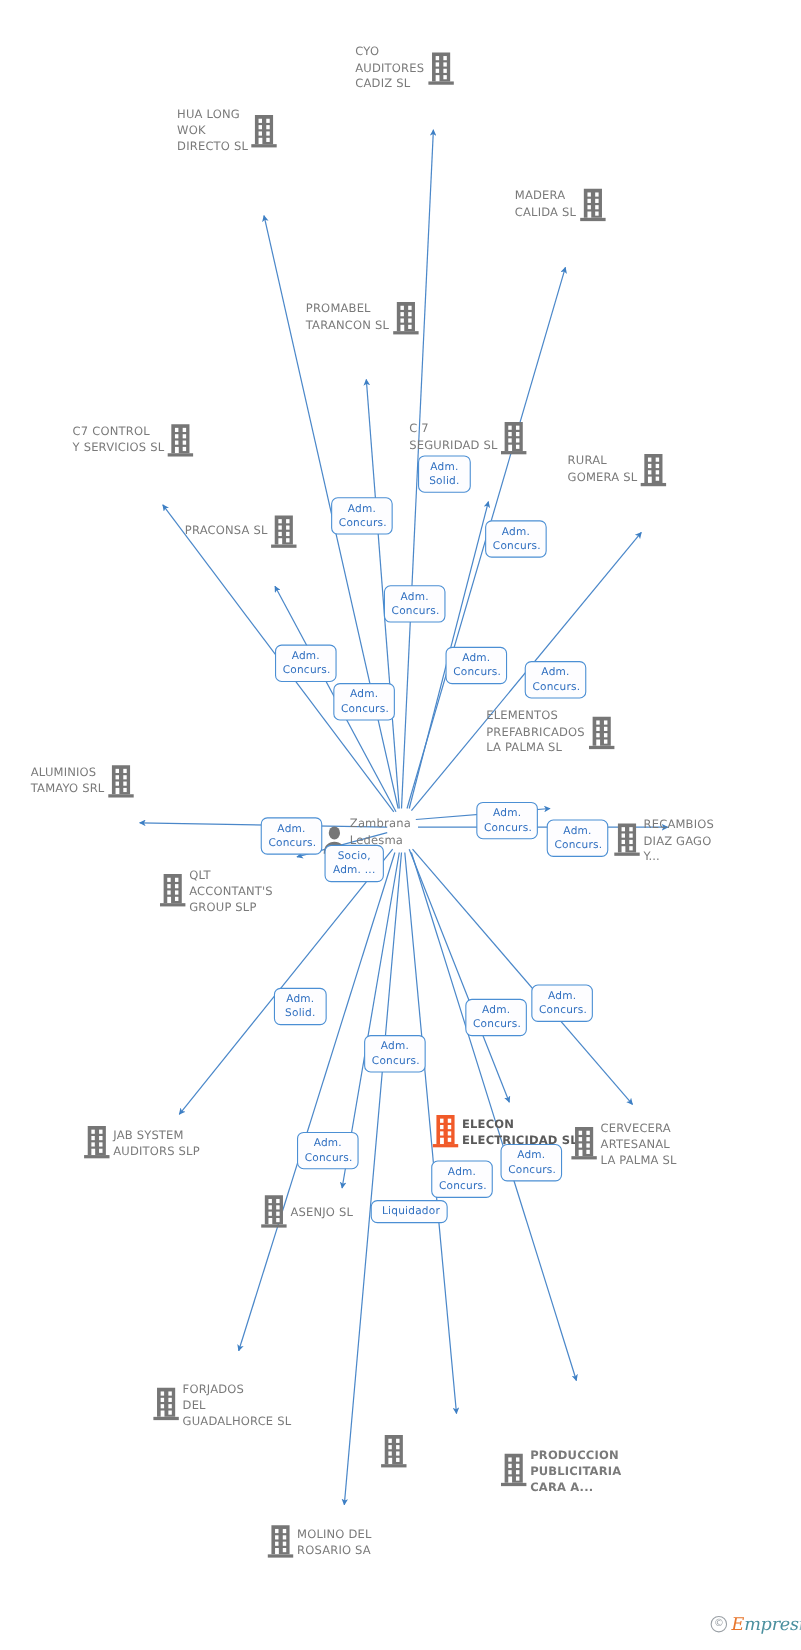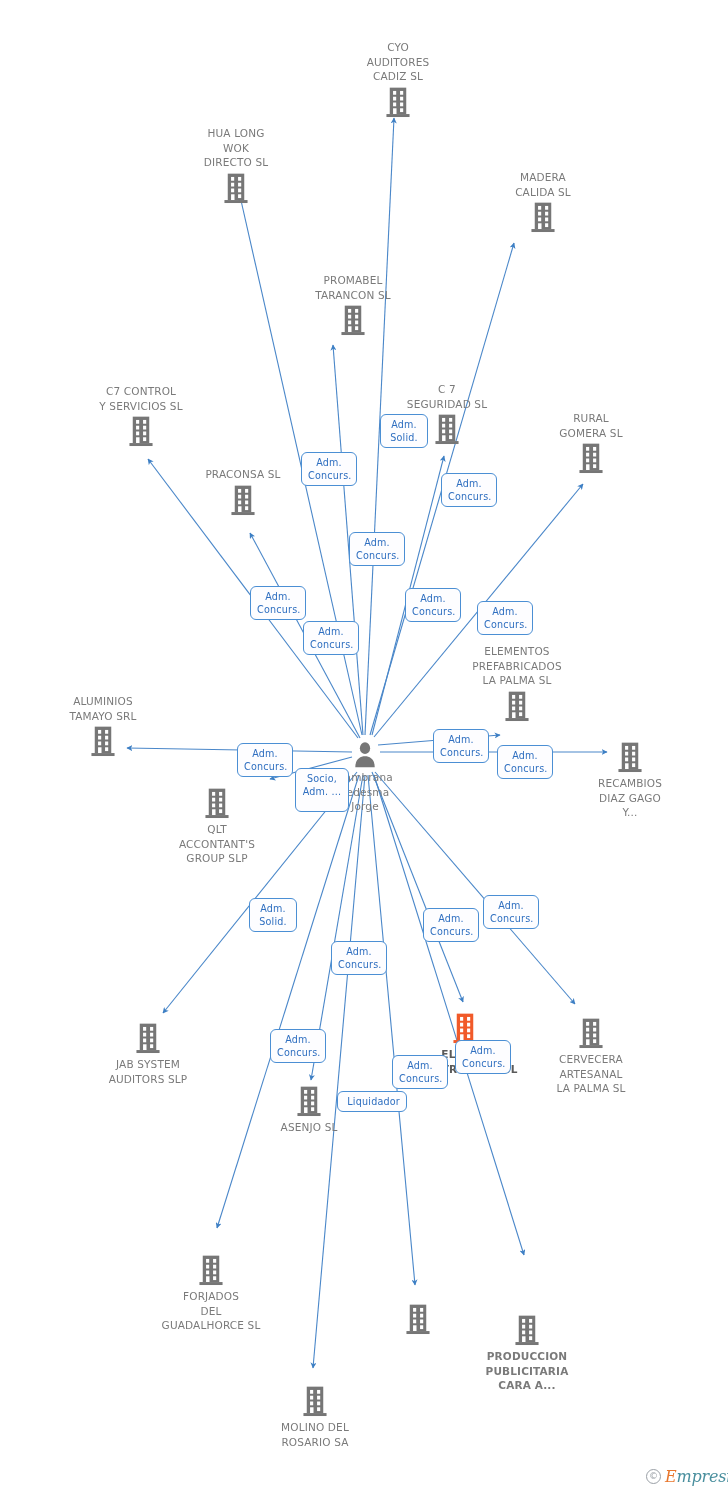--- a/index.html
+++ b/index.html
@@ -23,23 +23,22 @@
     left: 0;
     top: 0;
     width: 728px;
     height: 1500px;
     pointer-events: none;
   }
   .node {
     position: absolute;
     width: 150px;
     margin-left: -75px;
-    text-align: center;
     display: flex;
-    flex-direction: column;
+    flex-direction: row;
     align-items: center;
   }
   .node .label {
     font-size: 10.5px;
     line-height: 14.6px;
     color: #7a7a7a;
     letter-spacing: 0.15px;
     white-space: pre-line;
     font-family: "DejaVu Sans", sans-serif;
   }
@@ -154,21 +153,21 @@
             <rect x="12" y="13" width="3.8" height="4.6" fill="#ffffff"></rect>
             <rect x="20.5" y="13" width="3.8" height="4.6" fill="#ffffff"></rect>
             <rect x="12" y="20" width="3.8" height="4.6" fill="#ffffff"></rect>
             <rect x="20.5" y="20" width="3.8" height="4.6" fill="#ffffff"></rect>
             <rect x="12" y="27" width="4.2" height="7" fill="#ffffff"></rect>
             <rect x="20.5" y="27" width="3.8" height="4.6" fill="#ffffff"></rect>
             <rect x="4" y="34" width="28" height="3.6" fill="#767676"></rect>
           </svg>
         </span>
       </div>
-      <div class="node label-above" style="left: 236px; top: 126px;">
+      <div class="node label-above" style="left: 236px; top: 97px;">
         <div class="label">HUA LONG
 WOK
 DIRECTO SL</div>
         <span class="glyph">
           <svg class="bldg" width="30" height="33" viewBox="0 0 36 40">
             <path d="M8 2 H28 V34 H8 Z" fill="#767676"></path>
             <rect x="12" y="6" width="3.8" height="4.6" fill="#ffffff"></rect>
             <rect x="20.5" y="6" width="3.8" height="4.6" fill="#ffffff"></rect>
             <rect x="12" y="13" width="3.8" height="4.6" fill="#ffffff"></rect>
             <rect x="20.5" y="13" width="3.8" height="4.6" fill="#ffffff"></rect>
@@ -532,21 +531,21 @@
       <div class="rel" style="left: 477px; top: 601px; width: 56px; height: 34px;">Adm.
 Concurs.</div>
       <div class="rel" style="left: 303px; top: 621px; width: 56px; height: 34px;">Adm.
 Concurs.</div>
       <div class="rel" style="left: 433px; top: 729px; width: 56px; height: 34px;">Adm.
 Concurs.</div>
       <div class="rel" style="left: 497px; top: 745px; width: 56px; height: 34px;">Adm.
 Concurs.</div>
       <div class="rel" style="left: 237px; top: 743px; width: 56px; height: 34px;">Adm.
 Concurs.</div>
-      <div class="rel" style="left: 295px; top: 768px; width: 54px; height: 44px;">Socio,
+      <div class="rel" style="left: 295px; top: 768px; width: 54px; height: 34px;">Socio,
 Adm. ...</div>
       <div class="rel" style="left: 249px; top: 898px; width: 48px; height: 34px;">Adm.
 Solid.</div>
       <div class="rel" style="left: 331px; top: 941px; width: 56px; height: 34px;">Adm.
 Concurs.</div>
       <div class="rel" style="left: 423px; top: 908px; width: 56px; height: 34px;">Adm.
 Concurs.</div>
       <div class="rel" style="left: 483px; top: 895px; width: 56px; height: 34px;">Adm.
 Concurs.</div>
       <div class="rel" style="left: 270px; top: 1029px; width: 56px; height: 34px;">Adm.

